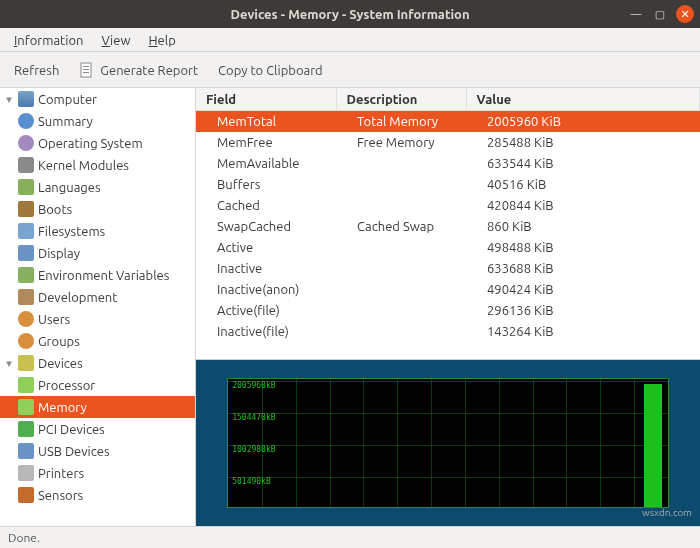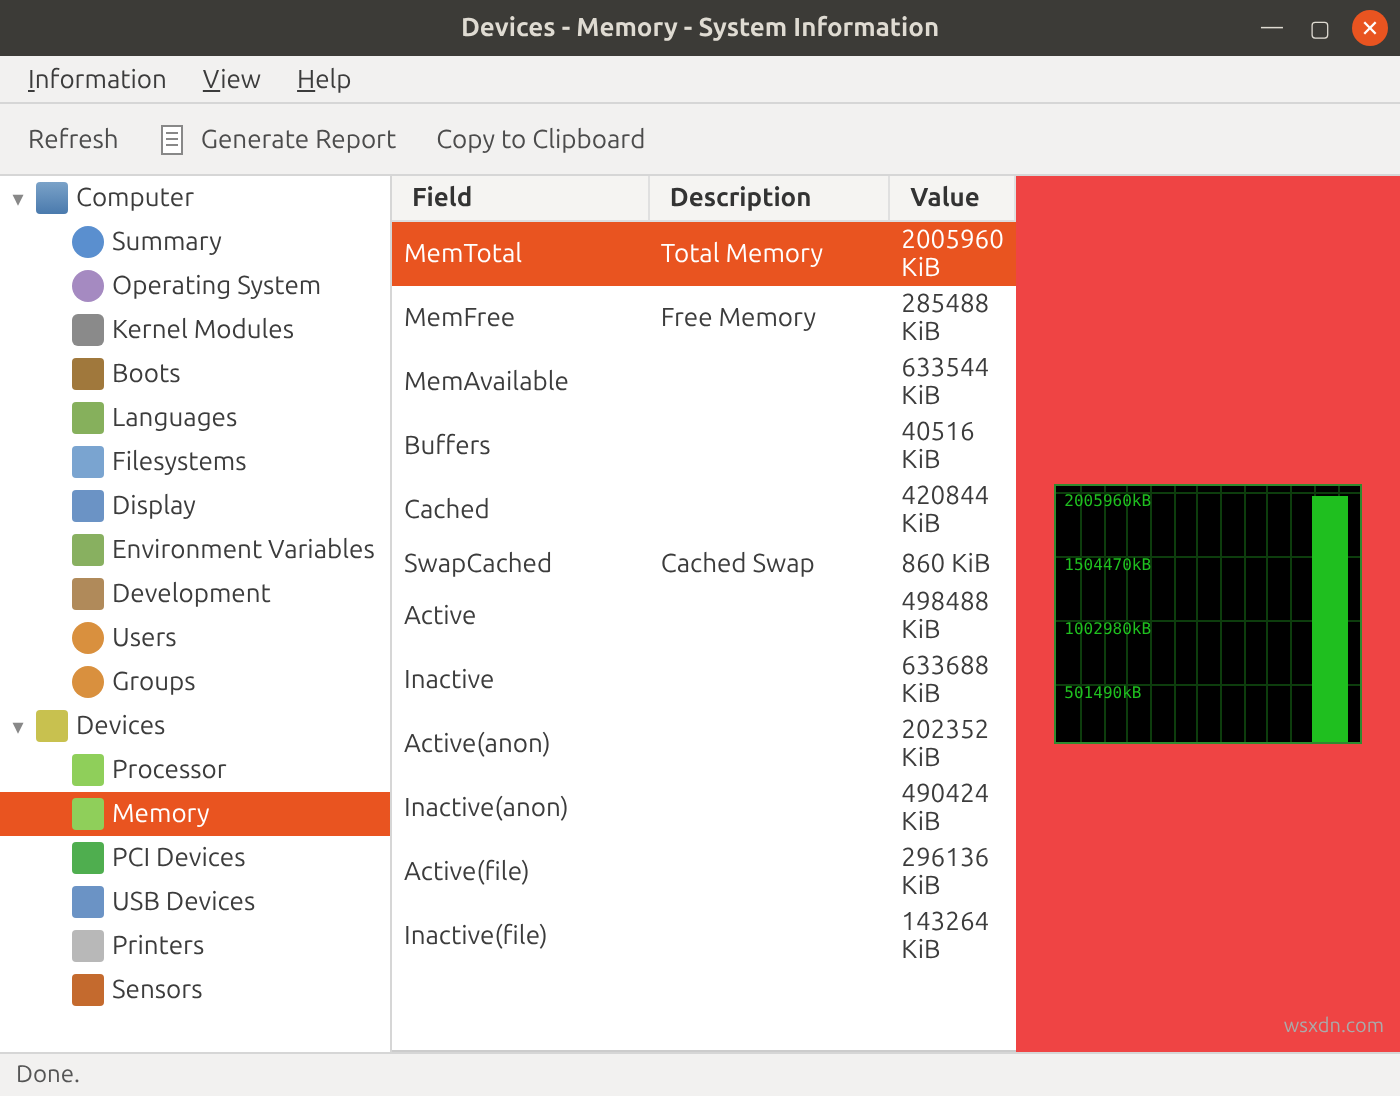--- a/index.html
+++ b/index.html
@@ -16,35 +16,35 @@
     .menubar-item .ul { text-decoration: underline; }
 
     .toolbar { background: #f2f1f0; height: 36px; display: flex; align-items: center; padding: 0 8px; gap: 8px; border-bottom: 1px solid #d6d6d6; }
     .tool-btn { display: flex; align-items: center; gap: 5px; padding: 4px 6px; cursor: pointer; color: #4c4c4c; }
     .tool-icon { width: 16px; height: 16px; display: inline-block; }
 
     .main { display: flex; height: calc(100% - 28px - 24px - 36px - 22px); }
     
     .sidebar { width: 196px; background: #fff; border-right: 1px solid #d6d6d6; overflow-y: auto; }
     .tree-row { display: flex; align-items: center; height: 22px; padding: 0 4px; gap: 4px; white-space: nowrap; }
-    .tree-row.indent { padding-left: 22px; }
+    .tree-row.indent { padding-left: 4px; }
     .tree-row.selected { background: #e95420; color: #fff; }
     .tree-expander { width: 10px; text-align: center; font-size: 11px; color: #888; }
     .tree-icon { width: 16px; height: 16px; display: inline-flex; align-items: center; justify-content: center; font-size: 11px; }
     
-    .content { flex: 1; display: flex; background: #fff; }
+    .content { flex: 1; display: flex; flex-direction: column; background: #fff; }
     .table-wrap { flex: 0 0 62%; overflow: auto; border-bottom: 1px solid #ccc; }
     table { width: 100%; border-collapse: collapse; }
     th { text-align: left; font-weight: bold; padding: 4px 10px; background: #f5f4f2; border-bottom: 1px solid #ddd; border-right: 1px solid #e0e0e0; font-size: 13px; color: #333; }
-    td { padding: 2px 6px; height: 21px; }
+    td { padding: 2px 21px; height: 21px; }
     tr.selected td { background: #e95420; color: #fff; }
     .col-field { width: 140px; }
     .col-desc { width: 130px; }
 
-    .graph-wrap { flex: 1; background: #ef4444; padding: 8px 12px; display: flex; align-items: center; justify-content: center; }
+    .graph-wrap { flex: 1; background: #0c4a6e; padding: 8px 12px; display: flex; align-items: center; justify-content: center; }
     .graph { width: 92%; height: 130px; background: #000; position: relative; border: 1px solid #2f8a2f; overflow:hidden;}
     .graph-grid-v { position: absolute; top:0; bottom:0; width:1px; background:#0d3d0d; }
     .graph-grid-h { position: absolute; left:0; right:0; height:1px; background:#0d3d0d; }
     .graph-label { position:absolute; left:4px; font-size:8px; color:#1fbf1f; font-family: monospace;}
     .graph-bar { position:absolute; right:6px; bottom:0; width:18px; background:#1fbf1f; }
 
     .statusbar { height: 22px; background: #f2f1f0; border-top: 1px solid #d6d6d6; display: flex; align-items: center; padding: 0 8px; font-size: 12px; color: #555; }
 
     
     .ic { border-radius: 2px; }
@@ -126,27 +126,27 @@
         <span class="tree-icon ic ic-os"></span>
         <span>Operating System</span>
       </div>
       <div class="tree-row indent">
         <span class="tree-expander"></span>
         <span class="tree-icon ic ic-gear"></span>
         <span>Kernel Modules</span>
       </div>
       <div class="tree-row indent">
         <span class="tree-expander"></span>
+        <span class="tree-icon ic ic-lang"></span>
+        <span>Languages</span>
+      </div>
+      <div class="tree-row indent">
+        <span class="tree-expander"></span>
         <span class="tree-icon ic ic-boot"></span>
         <span>Boots</span>
-      </div>
-      <div class="tree-row indent">
-        <span class="tree-expander"></span>
-        <span class="tree-icon ic ic-lang"></span>
-        <span>Languages</span>
       </div>
       <div class="tree-row indent">
         <span class="tree-expander"></span>
         <span class="tree-icon ic ic-fs"></span>
         <span>Filesystems</span>
       </div>
       <div class="tree-row indent">
         <span class="tree-expander"></span>
         <span class="tree-icon ic ic-disp"></span>
         <span>Display</span>
@@ -250,25 +250,20 @@
             </tr>
             <tr>
               <td>Active</td>
               <td></td>
               <td>498488 KiB</td>
             </tr>
             <tr>
               <td>Inactive</td>
               <td></td>
               <td>633688 KiB</td>
-            </tr>
-            <tr>
-              <td>Active(anon)</td>
-              <td></td>
-              <td>202352 KiB</td>
             </tr>
             <tr>
               <td>Inactive(anon)</td>
               <td></td>
               <td>490424 KiB</td>
             </tr>
             <tr>
               <td>Active(file)</td>
               <td></td>
               <td>296136 KiB</td>

